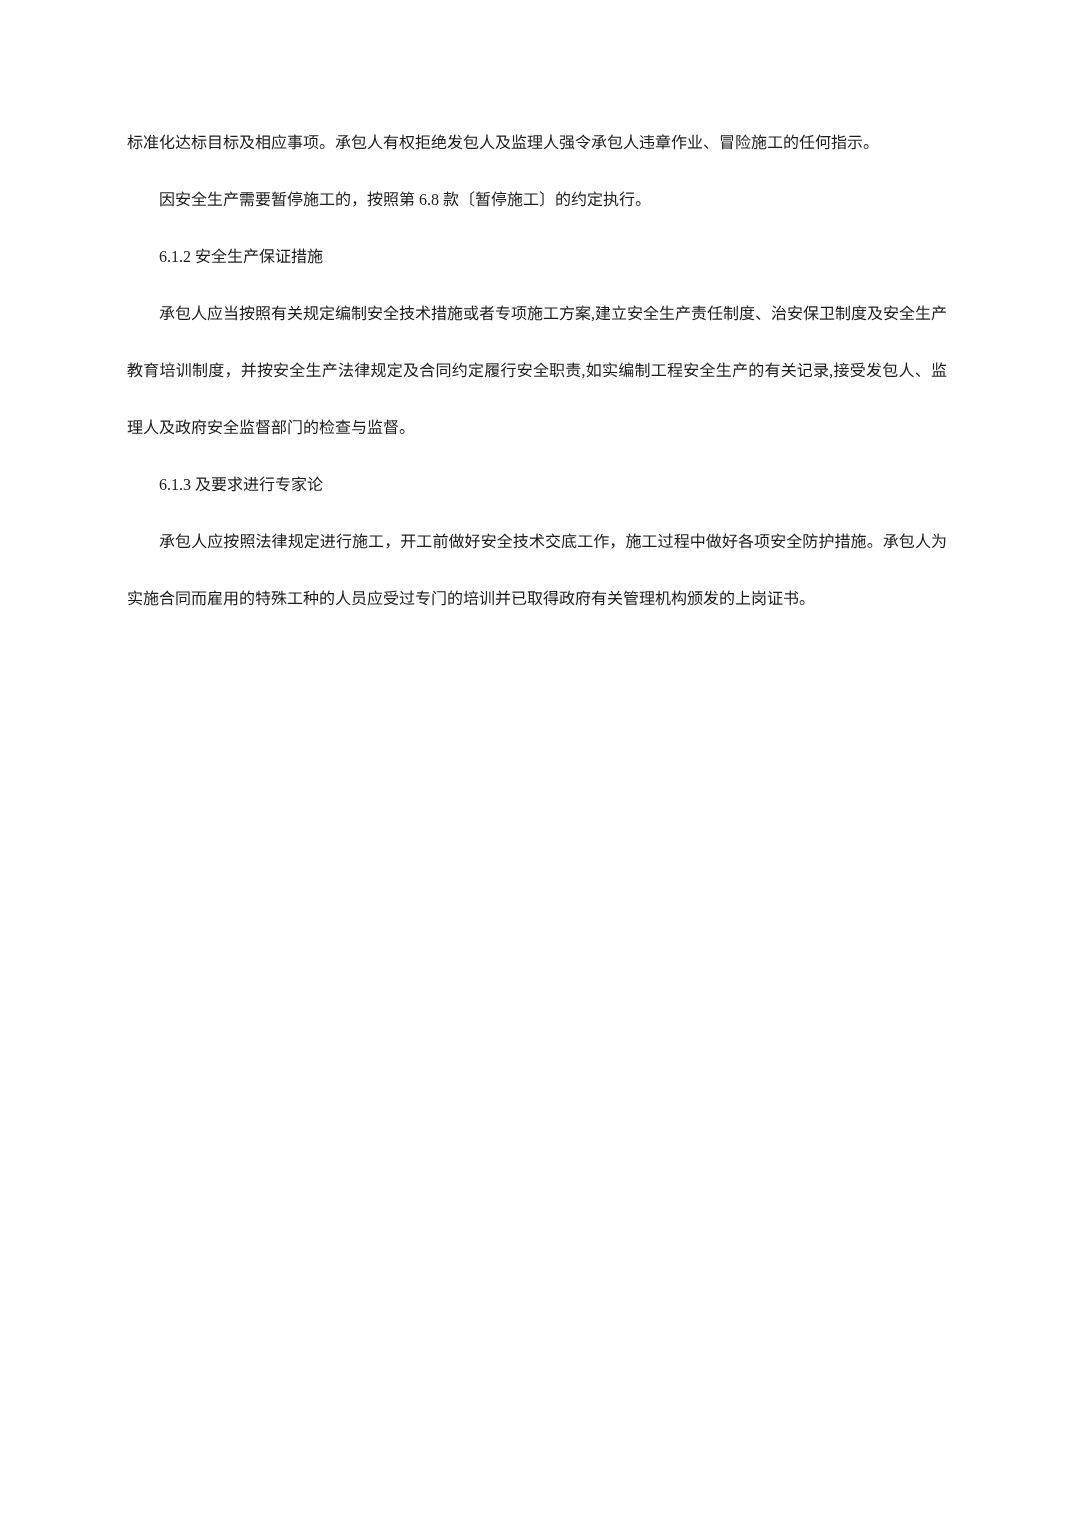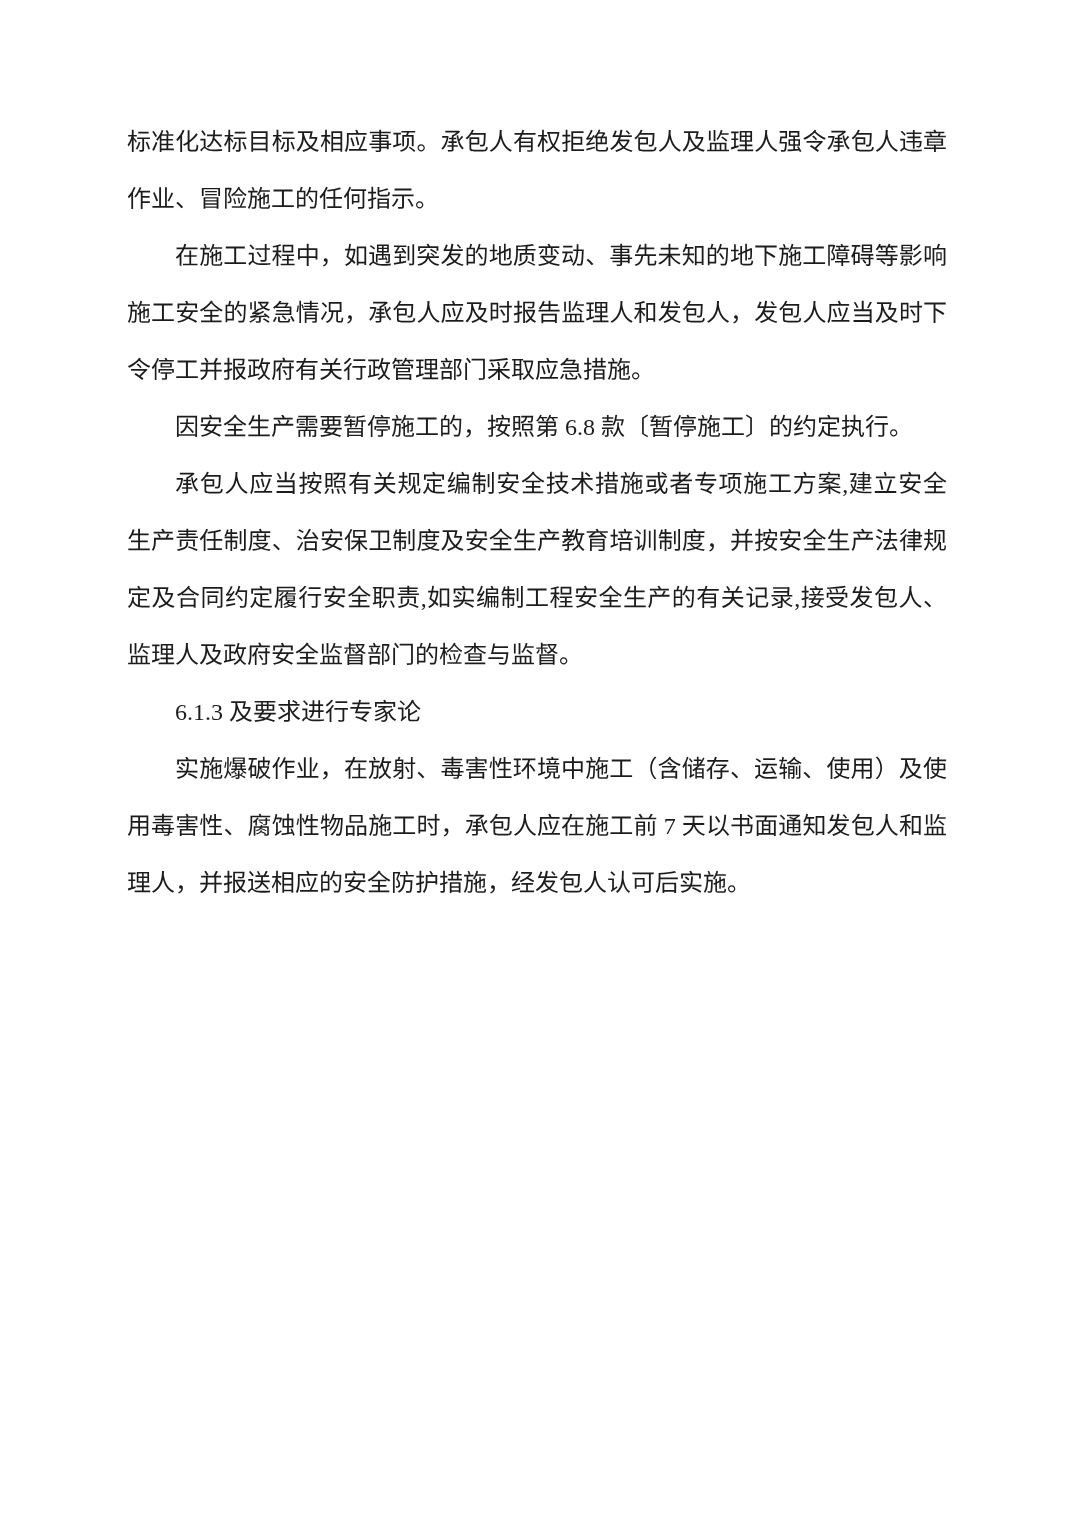--- a/index.html
+++ b/index.html
@@ -18,36 +18,36 @@
   }
   .content {
     position: absolute;
     top: 114px;
     left: 127px;
     width: 820px;
   }
   .para {
     margin: 0;
     font-family: "Liberation Serif", "DejaVu Serif", serif;
-    font-size: 24px;
+    font-size: 16px;
     line-height: 57px;
     color: #1c1c1c;
     text-align: justify;
     word-break: break-all;
     overflow-wrap: break-word;
   }
   .para.indent {
     text-indent: 2em;
   }
 </style>
 </head>
 <body>
 
 <div class="page">
   <div class="content">
     <p class="para">标准化达标目标及相应事项。承包人有权拒绝发包人及监理人强令承包人违章作业、冒险施工的任何指示。</p>
-    <p class="para indent">在施工过程中，如遇到突发的地质变动、事先未知的地下施工障碍等影响施工安全的紧急情况，承包人应及时报告监理人和发包人，发包人应当及时下令停工并报政府有关行政管理部门采取应急措施。</p>
     <p class="para indent">因安全生产需要暂停施工的，按照第 6.8 款〔暂停施工〕的约定执行。</p>
+    <p class="para indent">6.1.2 安全生产保证措施</p>
     <p class="para indent">承包人应当按照有关规定编制安全技术措施或者专项施工方案,建立安全生产责任制度、治安保卫制度及安全生产教育培训制度，并按安全生产法律规定及合同约定履行安全职责,如实编制工程安全生产的有关记录,接受发包人、监理人及政府安全监督部门的检查与监督。</p>
     <p class="para indent">6.1.3 及要求进行专家论</p>
-    <p class="para indent">实施爆破作业，在放射、毒害性环境中施工（含储存、运输、使用）及使用毒害性、腐蚀性物品施工时，承包人应在施工前 7 天以书面通知发包人和监理人，并报送相应的安全防护措施，经发包人认可后实施。</p>
+    <p class="para indent">承包人应按照法律规定进行施工，开工前做好安全技术交底工作，施工过程中做好各项安全防护措施。承包人为实施合同而雇用的特殊工种的人员应受过专门的培训并已取得政府有关管理机构颁发的上岗证书。</p>
   </div>
 </div>
 
 </body></html>

